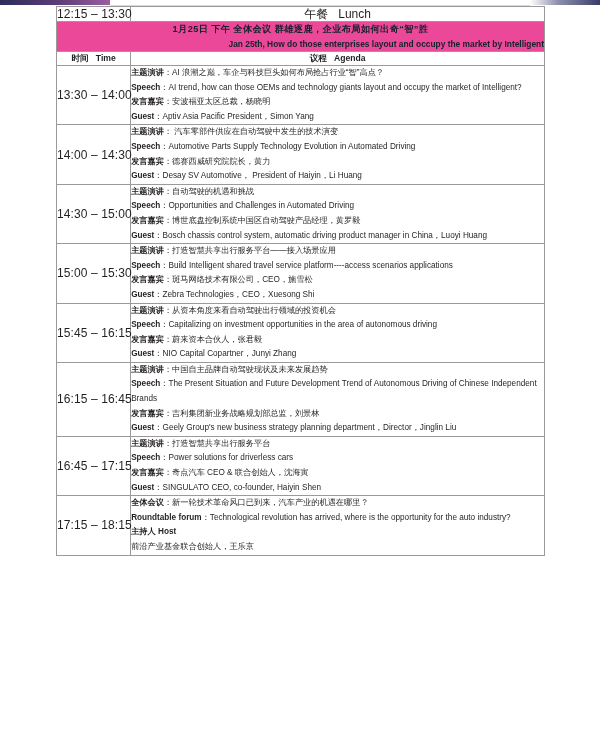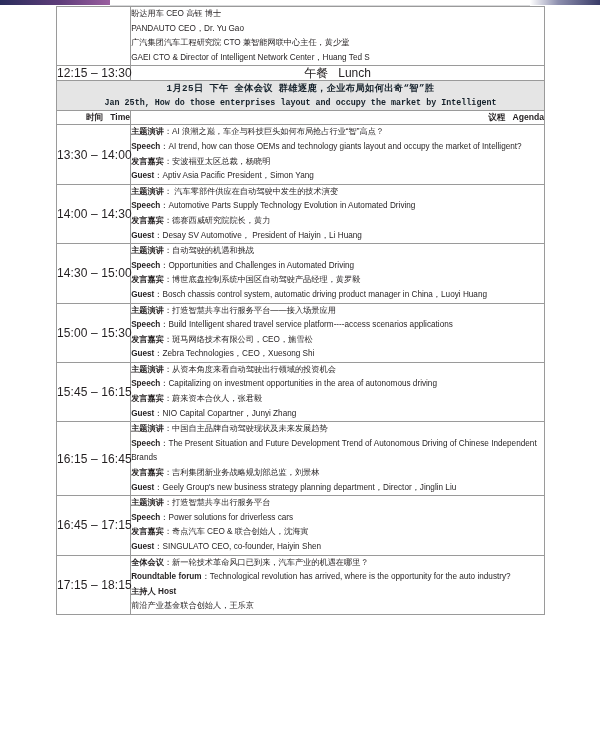--- a/index.html
+++ b/index.html
@@ -90,42 +90,42 @@
   .center-cell {
     text-align: center;
     font-size: 12px;
     padding: 3px 0;
     line-height: 13px;
   }
   .center-cell .cn { font-weight: normal; }
 
   
   .banner-cell {
-    background: #e5e5e5;
+    background: #ec4899;
     text-align: center;
     padding: 4px 0 5px 0;
-    font-family: Liberation Mono, monospace;
   }
   .banner-cn {
     font-weight: bold;
     font-size: 9.2px;
     color: #15212b;
     line-height: 15px;
     letter-spacing: 0.4px;
   }
   .banner-en {
     font-weight: bold;
     font-size: 8.4px;
     color: #15212b;
     line-height: 14px;
+    text-align: right;
   }
 
   
   .hdr-cell {
-    text-align: right;
+    text-align: center;
     font-size: 8.6px;
     padding: 3px 0 4px 0;
     line-height: 13px;
   }
   .hdr-cell .cn { font-weight: bold; }
   .hdr-cell .en { font-weight: bold; }
 </style>
 </head>
 <body>
 
@@ -136,29 +136,20 @@
 </div>
 
 <div class="agenda-wrap">
   <table class="agenda">
     <colgroup>
       <col class="col-time">
       <col class="col-body">
     </colgroup>
     <tbody>
 
-      <tr>
-        <td class="time-cell"></td>
-        <td class="body-cell">
-          <div class="line">盼达用车 CEO 高钰 博士</div>
-          <div class="line">PANDAUTO CEO，Dr. Yu Gao</div>
-          <div class="line">广汽集团汽车工程研究院 CTO 兼智能网联中心主任，黄少堂</div>
-          <div class="line">GAEI CTO &amp; Director of Intelligent Network Center，Huang Ted S</div>
-        </td>
-      </tr>
 
       <tr>
         <td class="time-cell">12:15 – 13:30</td>
         <td class="center-cell">
           <span class="cn">午餐</span>
           <span>&nbsp;</span>
           <span class="en">Lunch</span>
         </td>
       </tr>
 

